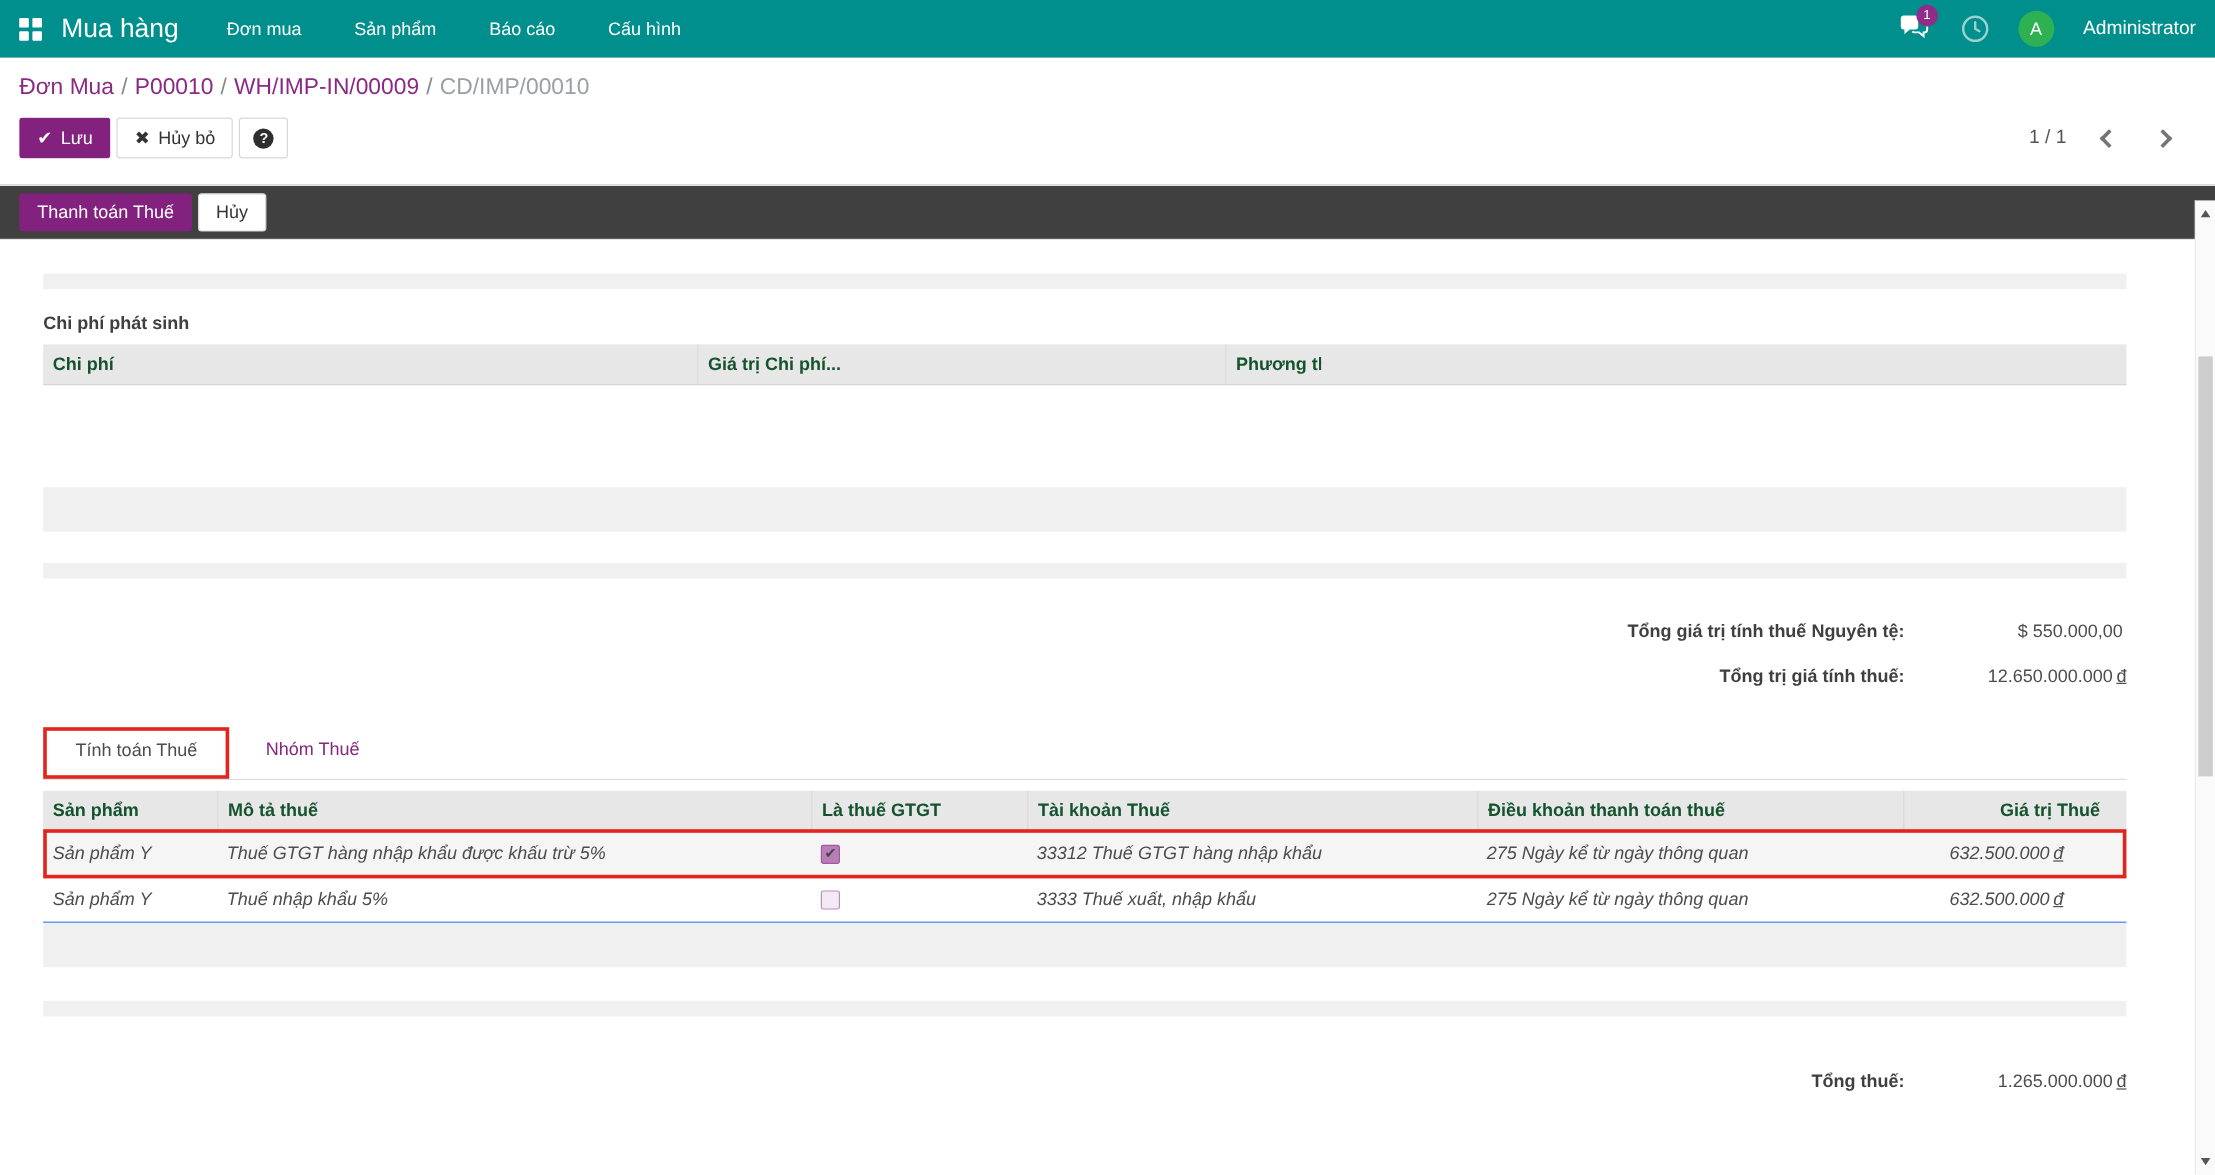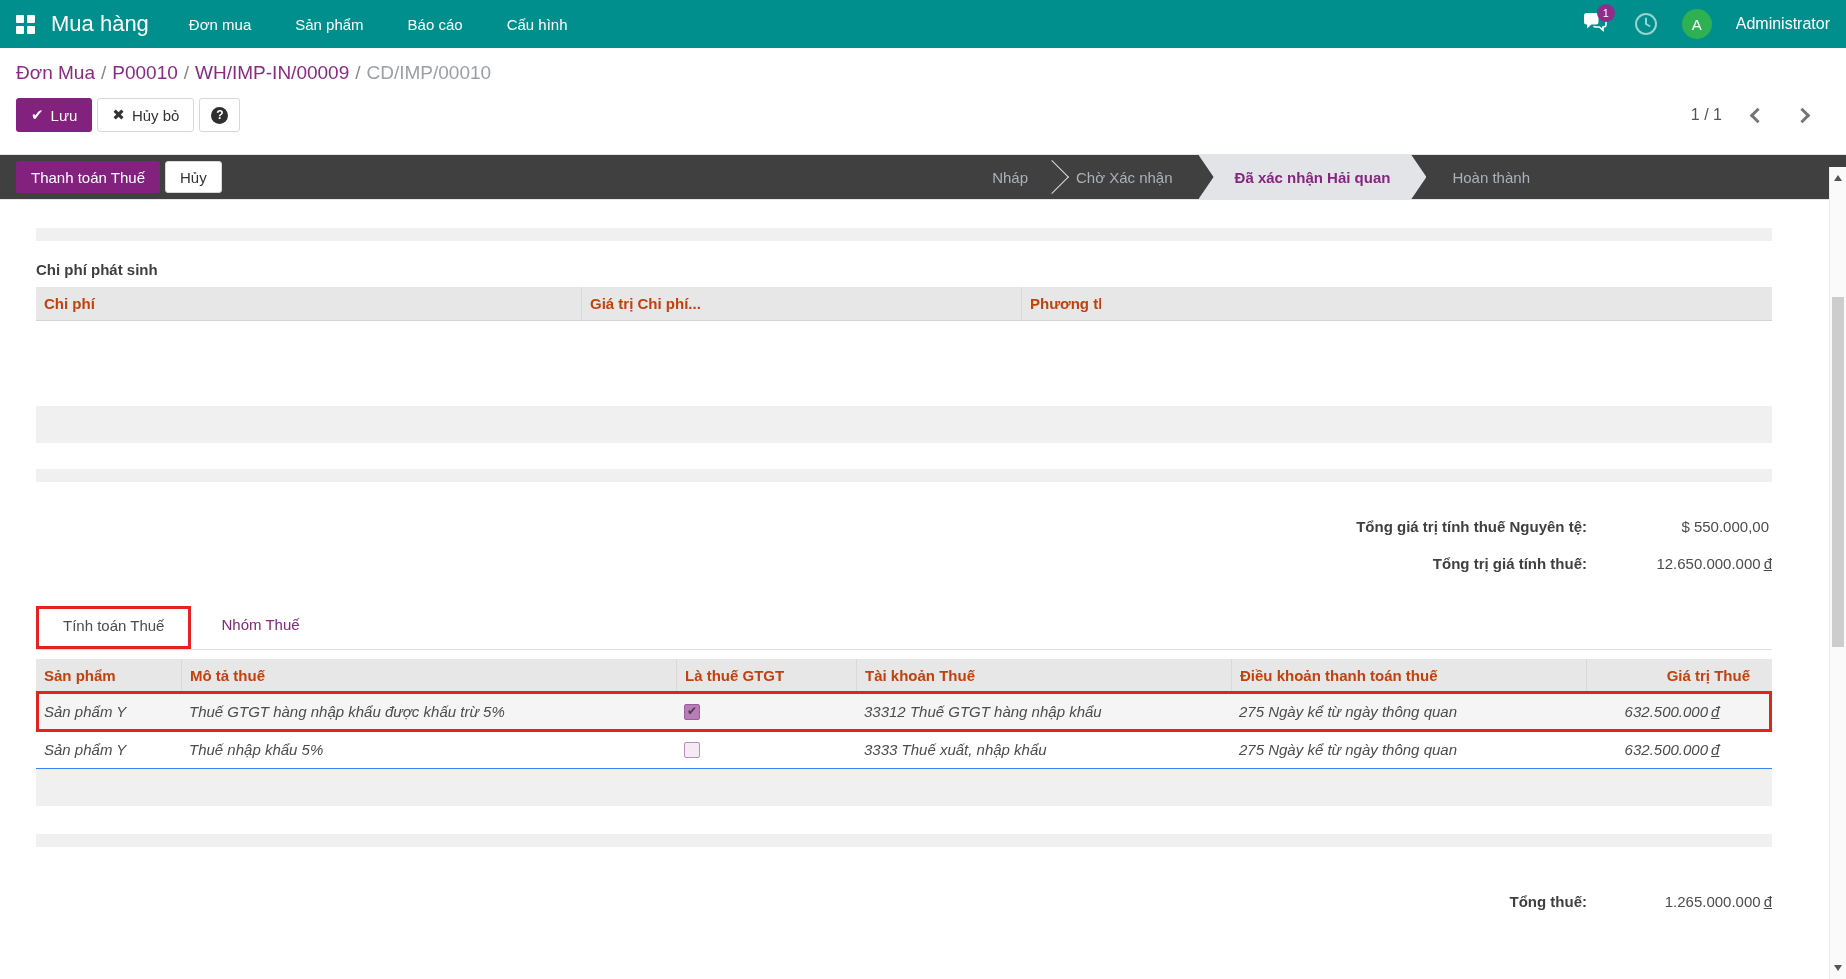--- a/index.html
+++ b/index.html
@@ -70,21 +70,21 @@
   
   .sheet { padding:0 74px 0 36px; }
   .bar-top { margin-top:28px; height:13px; background:#f0f0f0; }
   .section-title { margin-top:20px; font-weight:bold; font-size:15px; color:#3f3f3f; }
 
   .thead { display:grid; height:34px; background:#e7e7e7; margin-top:9px;
            border-bottom:1px solid #d5d5d5; }
   .thead.t1 { grid-template-columns:545px 440px 80px 657px; }
   .thead.t2 { grid-template-columns:145px 495px 180px 375px 355px 172px; }
   .th { display:flex; align-items:center; padding:0 8px; font-weight:bold;
-        color:#c2410c; white-space:nowrap; overflow:hidden; text-overflow:ellipsis;
+        color:#14532d; white-space:nowrap; overflow:hidden; text-overflow:ellipsis;
         cursor:pointer; }
   .th + .th { border-left:1px solid #d9d9d9; }
   .th.num { justify-content:flex-end; }
 
   .gray-row  { height:37px; background:#f0f0f0; }
   .white-row { height:26px; }
   .gray-strip{ height:13px; background:#f0f0f0; }
   .t1-empty  { height:85px; }
 
   .totals { margin-top:36px; }
@@ -187,27 +187,20 @@
   </div>
 </div>
 
 <div class="status-row">
   <button class="btn btn-primary">
     <span>Thanh toán Thuế</span>
   </button>
   <button class="btn btn-default">
     <span>Hủy</span>
   </button>
-  <div class="statusbar">
-    <span class="sb-item">Nháp</span>
-    <span class="sb-sep"></span>
-    <span class="sb-item">Chờ Xác nhận</span>
-    <span class="sb-item active">Đã xác nhận Hải quan</span>
-    <span class="sb-item">Hoàn thành</span>
-  </div>
 </div>
 
 <div class="sheet">
 
   <div class="bar-top"></div>
 
   <div class="section-title">Chi phí phát sinh</div>
 
   <div class="thead t1">
     <div class="th">Chi phí</div>

